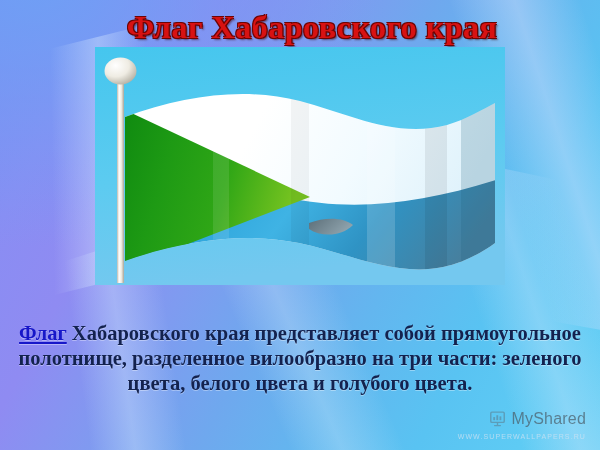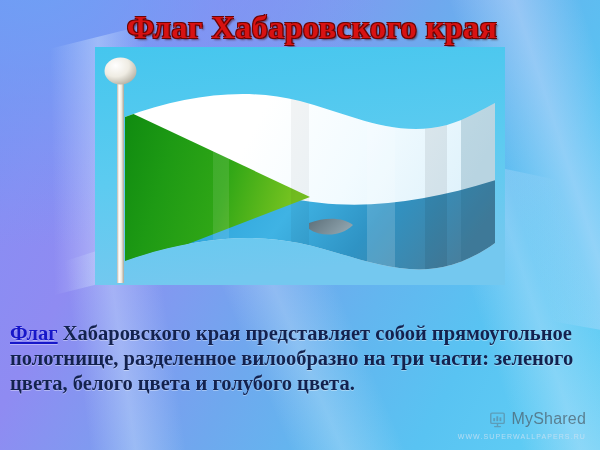--- a/index.html
+++ b/index.html
@@ -70,33 +70,33 @@
   #flag-figure{
     position:absolute;left:95px;top:47px;width:410px;height:238px;
     overflow:hidden;
     background:linear-gradient(180deg,#4fc9ee 0%,#5cc9f0 45%,#6fc4ef 100%);
   }
   #flag-figure svg{display:block;width:410px;height:238px;}
 
   
   #body-text{
     position:absolute;left:10px;right:10px;top:300px;
-    text-align:left;
+    text-align:center;
     font-size:20.5px;line-height:25px;font-weight:bold;
     color:#13224f;
     text-shadow:0 1px 0 rgba(255,255,255,.35);
   }
   #body-text .link{
     color:#1717c9;text-decoration:underline;
   }
 
   
   #myshared{
     position:absolute;right:14px;top:410px;
-    display:flex;align-items:center;gap:5px;
+    display:flex;align-items:flex-start;gap:5px;
     opacity:.72;
   }
   #myshared .ms-icon{width:17px;height:17px;display:block;}
   #myshared .ms-text{
     font-family:"Liberation Sans", sans-serif;
     font-size:16px;color:#4b5f6b;letter-spacing:.2px;
   }
   #source-url{
     position:absolute;right:14px;top:433px;
     font-family:"Liberation Sans", sans-serif;

